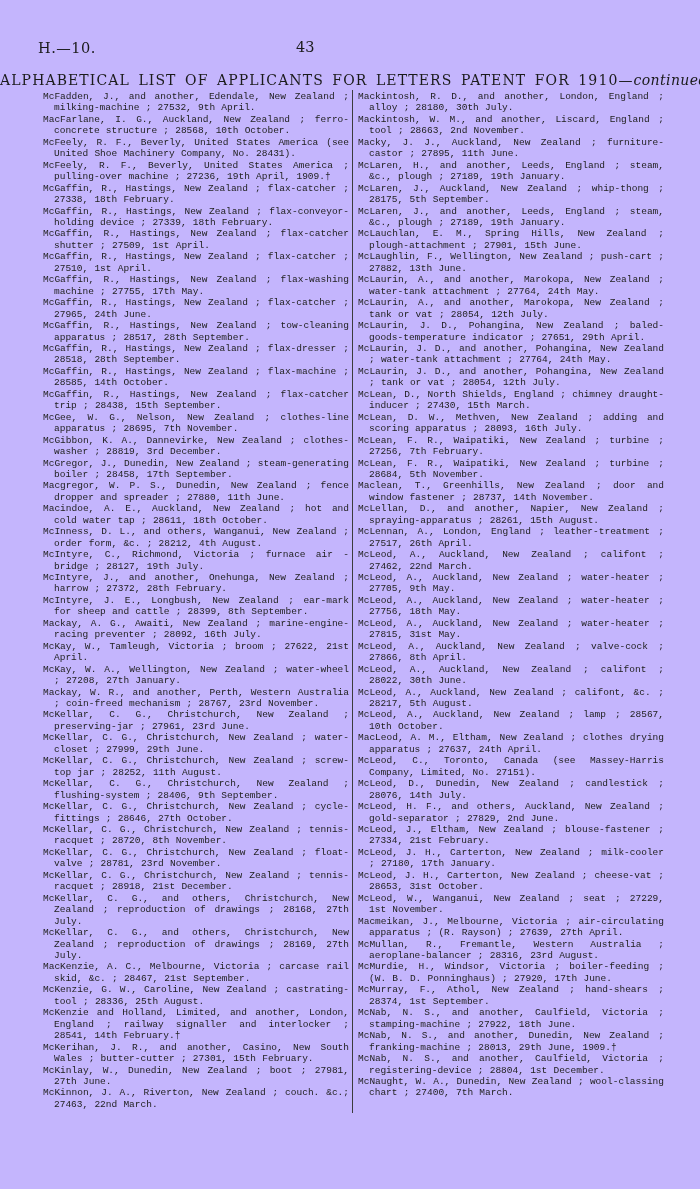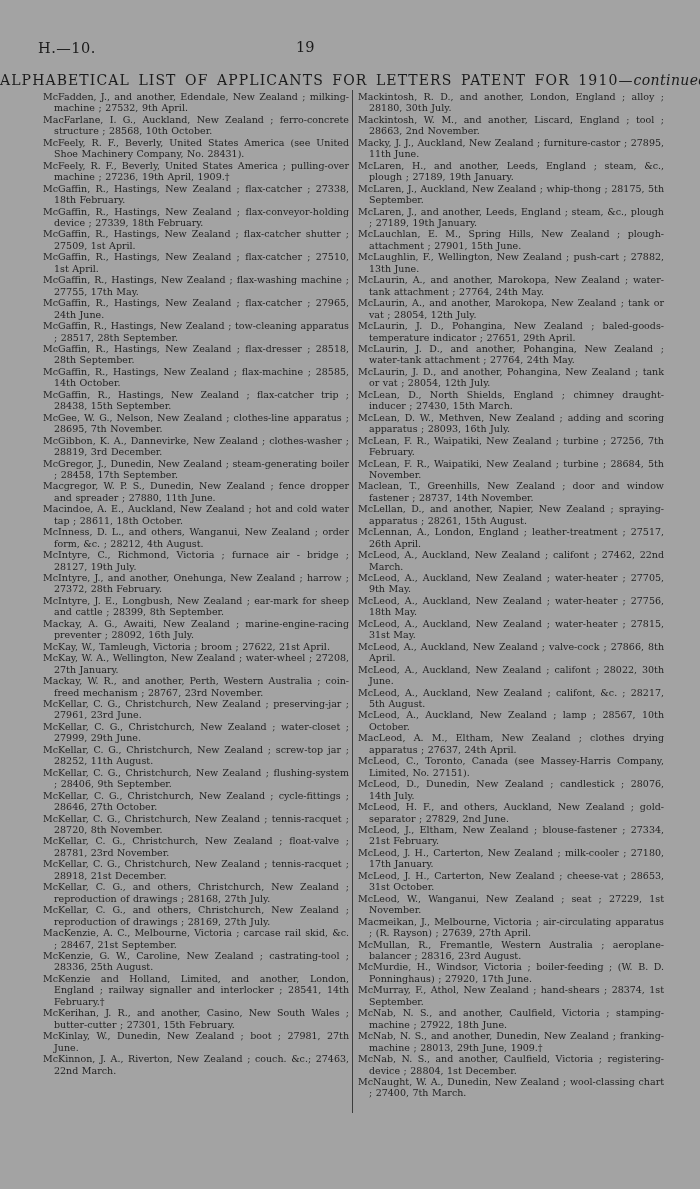--- a/index.html
+++ b/index.html
@@ -4,21 +4,21 @@
 <style>
   html, body { margin: 0; padding: 0; }
   body {
     width: 700px; height: 1189px;
     background: #e9e8e4;
     font-family: "DejaVu Serif", "Liberation Serif", serif;
   }
   .page {
     position: relative;
     width: 700px; height: 1189px;
-    background: #a3a3a3;
+    background: #c4b5fd;
     color: #1e1e1e;
     overflow: hidden;
   }
   .doc-ref {
     position: absolute; top: 40px; left: 38px;
     font-size: 14.5px; letter-spacing: 0.5px; color: #1a1a1a;
   }
   .page-number {
     position: absolute; top: 39px; left: 296px;
     font-size: 14.5px; color: #1a1a1a;
@@ -27,21 +27,21 @@
     position: absolute; top: 72px; left: 0; width: 596px;
     text-align: center;
     font-size: 14px; letter-spacing: 1.1px; word-spacing: 3px;
     color: #1b1b1b;
     white-space: nowrap;
   }
   .title i { letter-spacing: 0.4px; }
   .columns {
     position: absolute; top: 91px; left: 43px;
     width: 621px;
-    display: flex; gap: 9px;
+    display: flex; gap: 9px; font-family: Liberation Mono, monospace;
   }
   .col { width: 306px; }
   .divider {
     position: absolute; top: 90px; left: 352px;
     width: 1px; height: 1023px;
     background: #3c3c3c;
   }
   .entry {
     margin: 0;
     font-size: 9.5px;
@@ -51,21 +51,21 @@
     text-indent: -11px;
     color: #222;
     word-spacing: 0.5px;
   }
 </style>
 </head>
 <body>
 
 <div class="page">
   <div class="doc-ref">H.—10.</div>
-  <div class="page-number">19</div>
+  <div class="page-number">43</div>
   <div class="title"><span>ALPHABETICAL LIST OF APPLICANTS FOR LETTERS PATENT FOR 1910—</span><i>continued.</i></div>
   <div class="divider"></div>
   <div class="columns">
     <div class="col">
         <p class="entry">McFadden, J., and another, Edendale, New Zealand ; milking-machine ; 27532, 9th April.</p>
         <p class="entry">MacFarlane, I. G., Auckland, New Zealand ; ferro-concrete structure ; 28568, 10th October.</p>
         <p class="entry">McFeely, R. F., Beverly, United States America (see United Shoe Machinery Company, No. 28431).</p>
         <p class="entry">McFeely, R. F., Beverly, United States America ; pulling-over machine ; 27236, 19th April, 1909.†</p>
         <p class="entry">McGaffin, R., Hastings, New Zealand ; flax-catcher ; 27338, 18th February.</p>
         <p class="entry">McGaffin, R., Hastings, New Zealand ; flax-conveyor-holding device ; 27339, 18th February.</p>

